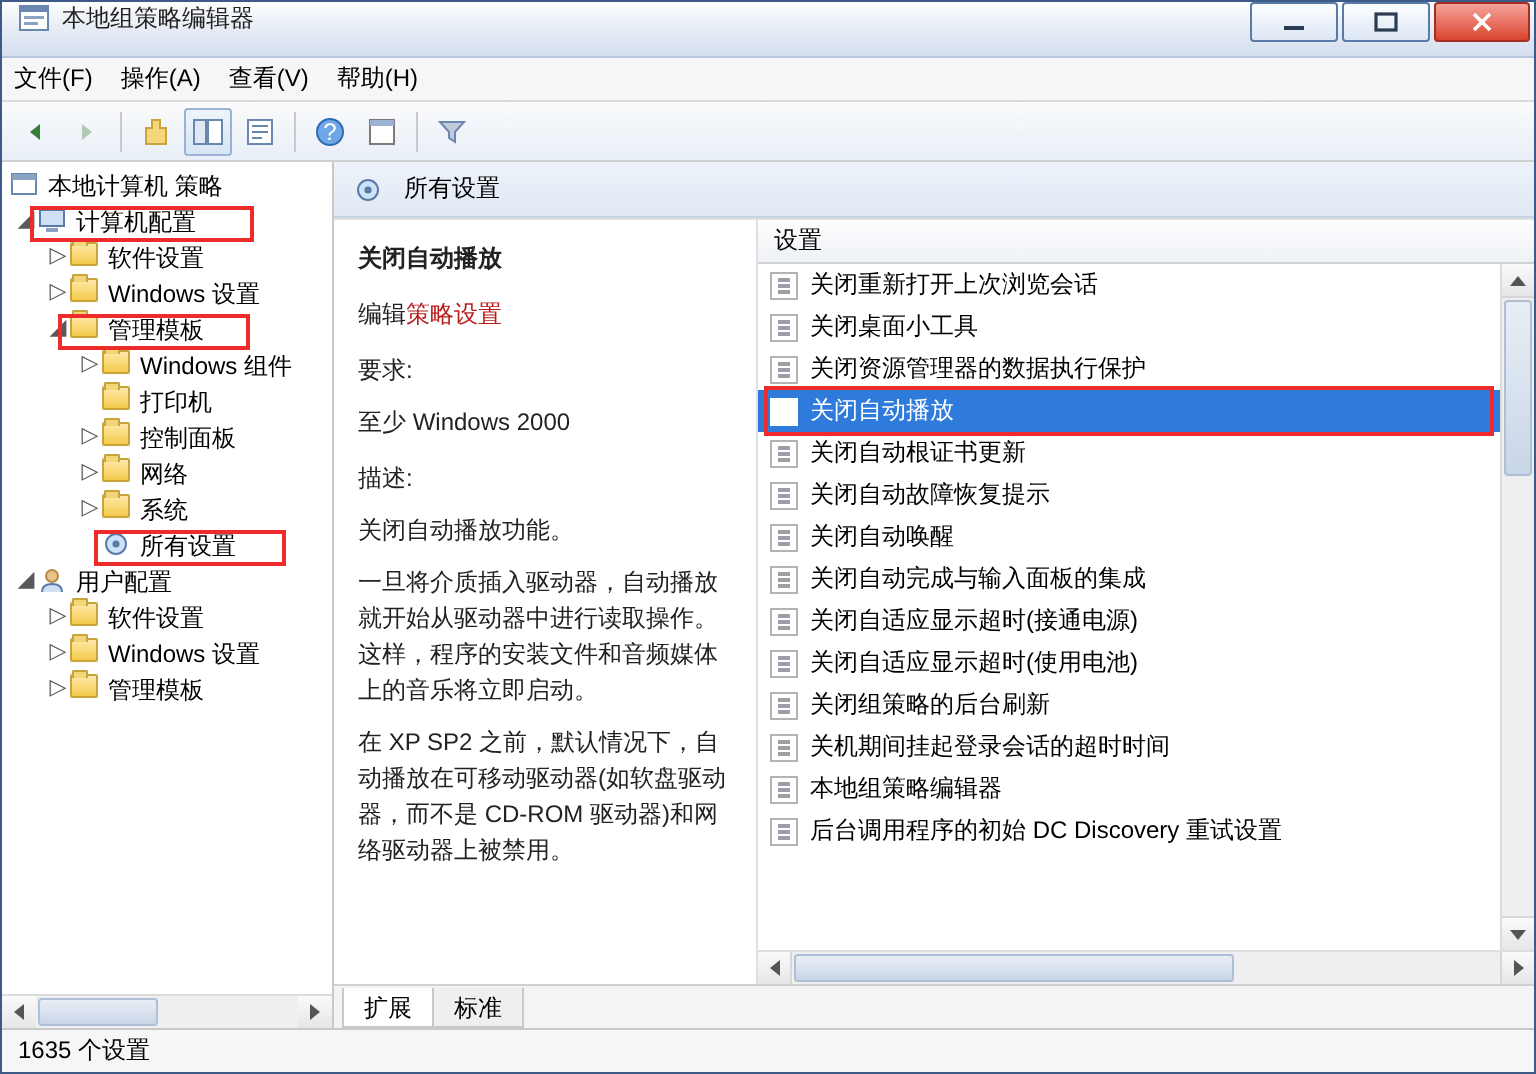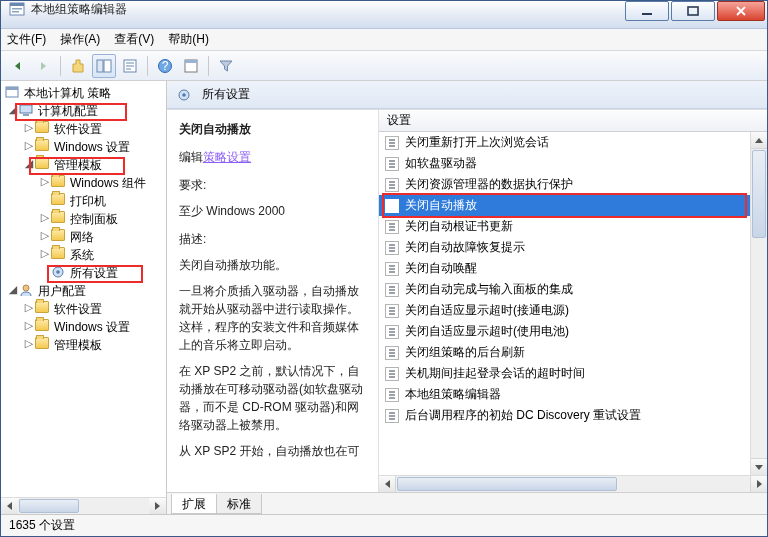--- a/index.html
+++ b/index.html
@@ -35,21 +35,21 @@
 .settings-icon { width:14px; height:14px; display:inline-block; margin-right:3px; }
 .root-icon { width:14px; height:14px; display:inline-block; margin-right:3px; }
 .redbox { position:absolute; border:2px solid #ee2b2b; pointer-events:none; }
 
 .right { flex:1; display:flex; flex-direction:column; min-width:0; }
 .rhead { height:28px; background: linear-gradient(#eef3fa,#dfe8f4); border-bottom:1px solid #c7d3e3; display:flex; align-items:center; padding:0 10px; gap:8px; }
 .rbody { flex:1; display:flex; min-height:0; border-top:1px solid #e0e0e0; }
 
 .desc { width: 212px; border-right:1px solid #e0e0e0; padding:10px 12px; overflow:hidden; color:#222; line-height:1.5; }
 .desc h3 { font-size:12px; font-weight:bold; margin-bottom:10px; }
-.desc a { color:#8b5cf6; text-decoration:underline; cursor:default; }
+.desc a { color:#b91c1c; cursor:default; }
 .desc p { margin: 8px 0; }
 .desc .lbl { margin-top:10px; }
 
 .list { flex:1; display:flex; flex-direction:column; min-width:0; position:relative; }
 .list .colhead { height:22px; border-bottom:1px solid #d0d0d0; background:linear-gradient(#fdfdfd,#eef1f6); display:flex; align-items:center; padding:0 8px; }
 .list .rows { flex:1; overflow:auto; position:relative; }
 .list .row { display:flex; align-items:center; height:21px; padding:0 6px; gap:6px; white-space:nowrap; cursor:default; }
 .list .row .ricon { width:14px; height:14px; border:1px solid #b3b3b3; background:#fff; display:flex; align-items:center; justify-content:center; }
 .list .row .ricon::after { content:""; width:6px; height:2px; background:#9aa0a6; box-shadow: 0 3px 0 #9aa0a6, 0 -3px 0 #9aa0a6; }
 .list .row.selected { background:#2f7bdc; color:#fff; }
@@ -286,34 +286,33 @@
       <div class="rbody">
         <div class="desc">
           <h3>关闭自动播放</h3>
           <p><span>编辑</span><a>策略设置</a></p>
           <p class="lbl">要求:</p>
           <p>至少 Windows 2000</p>
           <p class="lbl">描述:</p>
           <p>关闭自动播放功能。</p>
           <p>一旦将介质插入驱动器，自动播放就开始从驱动器中进行读取操作。这样，程序的安装文件和音频媒体上的音乐将立即启动。</p>
           <p>在 XP SP2 之前，默认情况下，自动播放在可移动驱动器(如软盘驱动器，而不是 CD-ROM 驱动器)和网络驱动器上被禁用。</p>
-          <p>从 XP SP2 开始，自动播放也在可</p>
         </div>
         <div class="list">
           <div class="colhead">
               <span>设置</span>
             </div>
           <div class="rows" id="rows">
             <div class="row">
                 <span class="ricon"></span>
                 <span>关闭重新打开上次浏览会话</span>
               </div>
               <div class="row">
                 <span class="ricon"></span>
-                <span>如软盘驱动器</span>
+                <span>关闭桌面小工具</span>
               </div>
               <div class="row">
                 <span class="ricon"></span>
                 <span>关闭资源管理器的数据执行保护</span>
               </div>
               <div class="row selected">
                 <span class="ricon"></span>
                 <span>关闭自动播放</span>
               </div>
               <div class="row">

